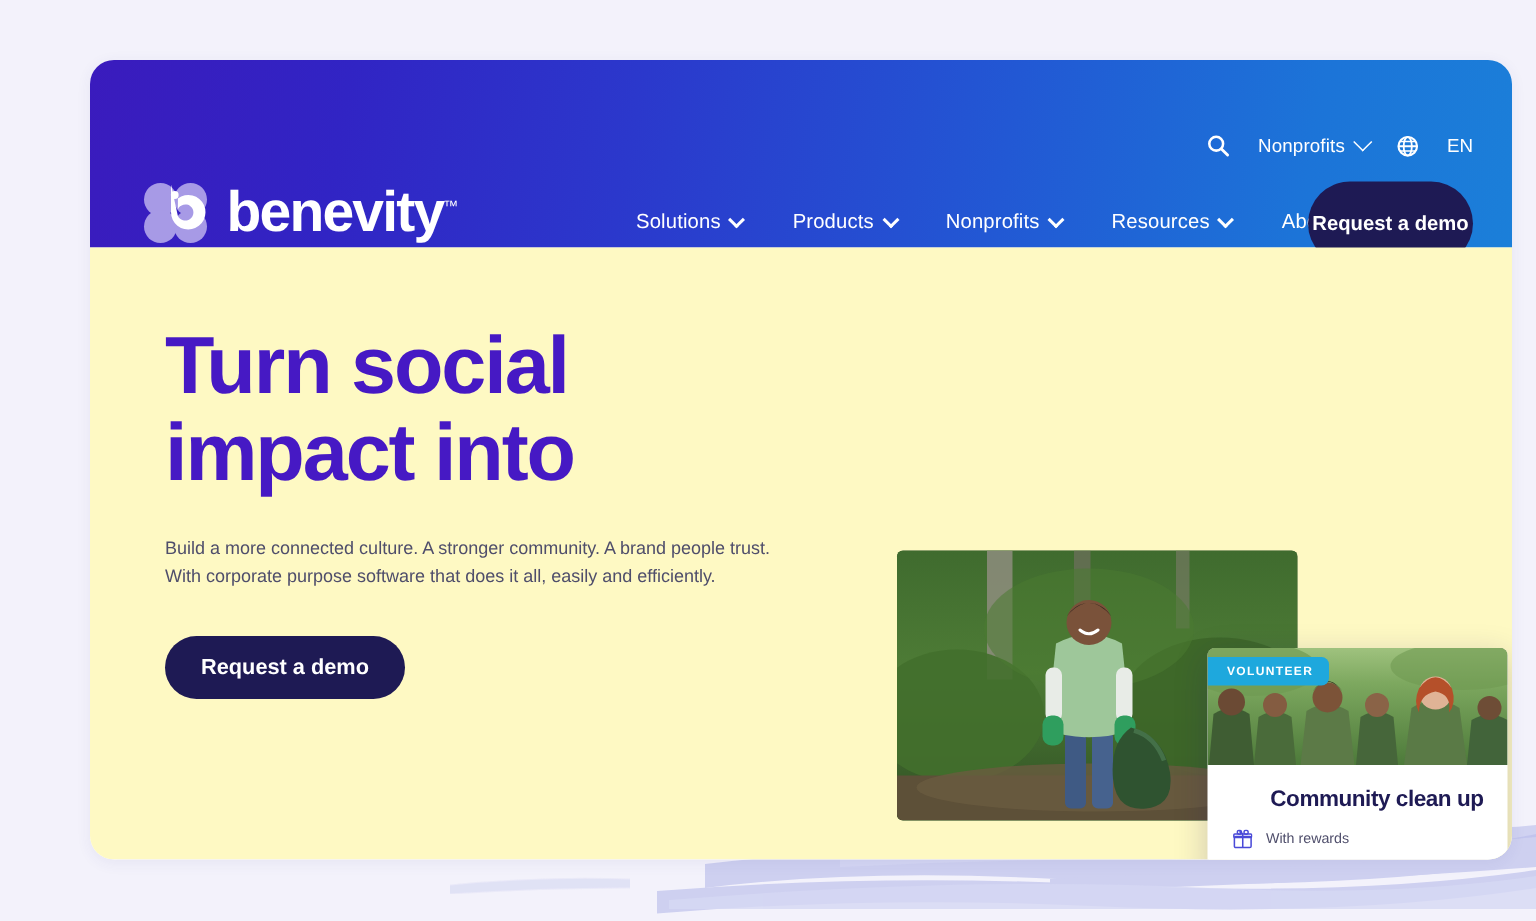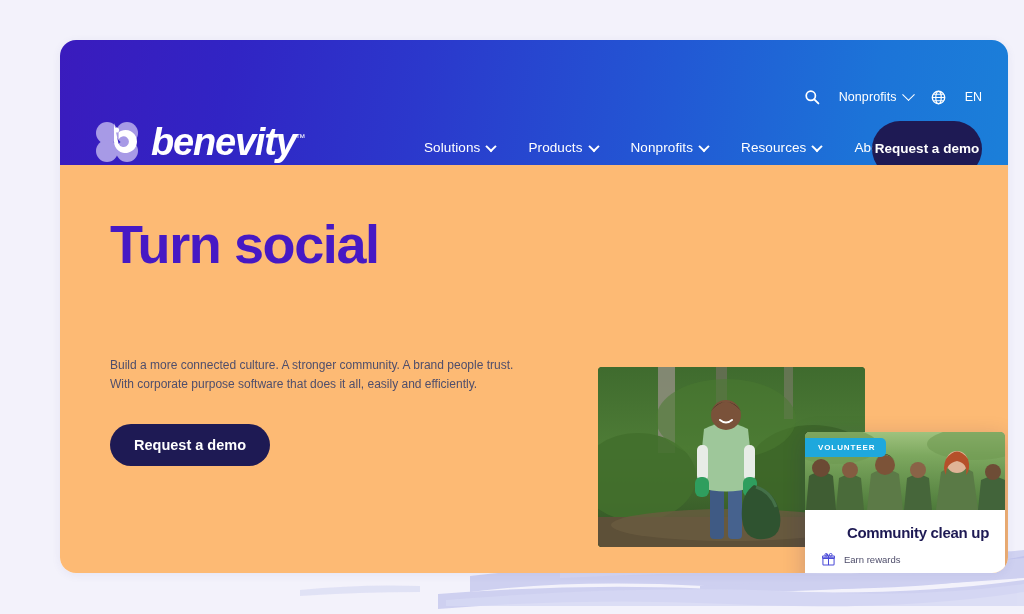--- a/index.html
+++ b/index.html
@@ -108,21 +108,20 @@
     position: relative;
     width: 48px; height: 44px;
   }
   .logo-wordmark {
     color: #ffffff;
     font-size: 38px;
     font-weight: 700;
     letter-spacing: -1.2px;
     line-height: 1;
     position: relative;
-    font-style: italic;
   }
   .tm {
     font-size: 10px;
     vertical-align: super;
     font-weight: 400;
     letter-spacing: 0;
   }
 
   
   .main-nav {
@@ -170,21 +169,21 @@
     text-align: center;
     cursor: pointer;
     border: none;
     font-family: "Liberation Sans", sans-serif;
   }
 
   
   .hero {
     position: relative;
     height: 408px;
-    background: #fdba74;
+    background: #fef9c3;
   }
 
   .hero-left {
     position: absolute;
     left: 50px;
     top: 50px;
     width: 470px;
   }
 
   .hero-title {
@@ -386,21 +385,21 @@
     </nav>
 
     <button class="demo-pill">Request a demo</button>
   </header>
 
   <section class="hero">
 
     <div class="hero-left">
       <h1 class="hero-title">
         <span>Turn social</span><br>
-        <br>
+        <span>impact into</span><br>
       </h1>
       <p class="hero-sub">Build a more connected culture. A stronger community. A brand people trust. With corporate purpose software that does it all, easily and efficiently.</p>
       <button class="hero-cta">Request a demo</button>
     </div>
 
     <div class="hero-media">
 
       <div class="photo-main">
         <svg width="267" height="180" viewBox="0 0 267 180">
           <defs>
@@ -495,21 +494,21 @@
             <span class="meta-icon">
               <svg width="13" height="13" viewBox="0 0 14 14" fill="none">
                 <rect x="1" y="5" width="12" height="8" rx="1" stroke="#4a4ad8" stroke-width="1.1"></rect>
                 <rect x="0.6" y="3.2" width="12.8" height="2.6" rx="0.7" stroke="#4a4ad8" stroke-width="1.1"></rect>
                 <line x1="7" y1="3.2" x2="7" y2="13" stroke="#4a4ad8" stroke-width="1.1"></line>
                 <path d="M7 3.2 q-3.4 -3.4 -1.1 -0.2" stroke="#4a4ad8" stroke-width="1.1"></path>
                 <circle cx="4.6" cy="2" r="1.5" stroke="#4a4ad8" stroke-width="1"></circle>
                 <circle cx="9.4" cy="2" r="1.5" stroke="#4a4ad8" stroke-width="1"></circle>
               </svg>
             </span>
-            <span class="meta-text">Earn rewards</span>
+            <span class="meta-text">With rewards</span>
           </div>
 
         </div>
 
       </div>
     </div>
   </section>
 </div>
 
 </body></html>

